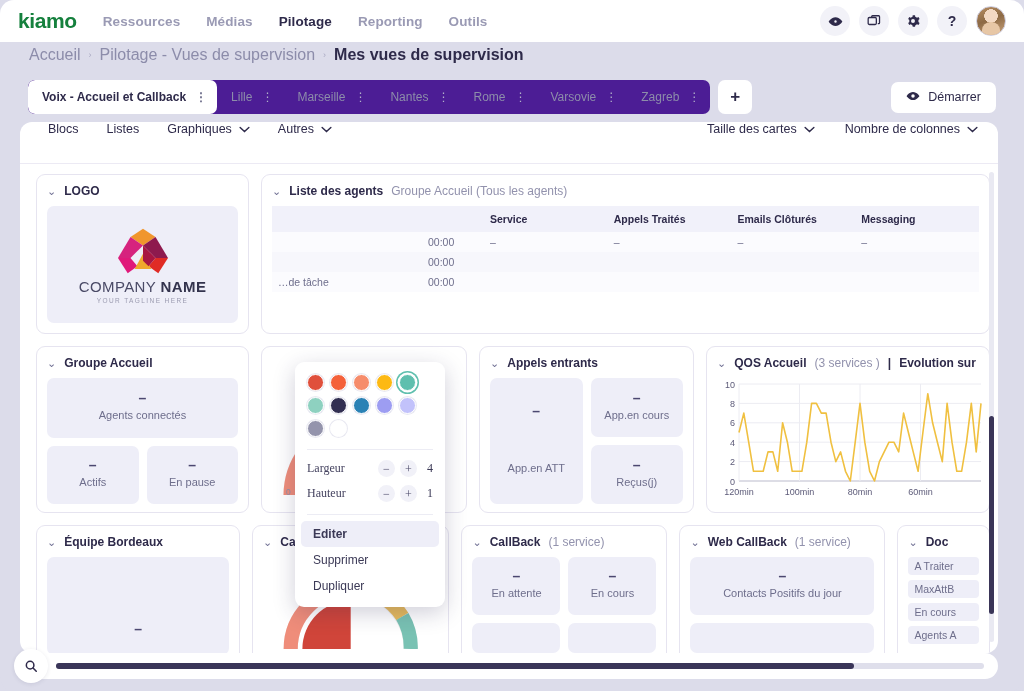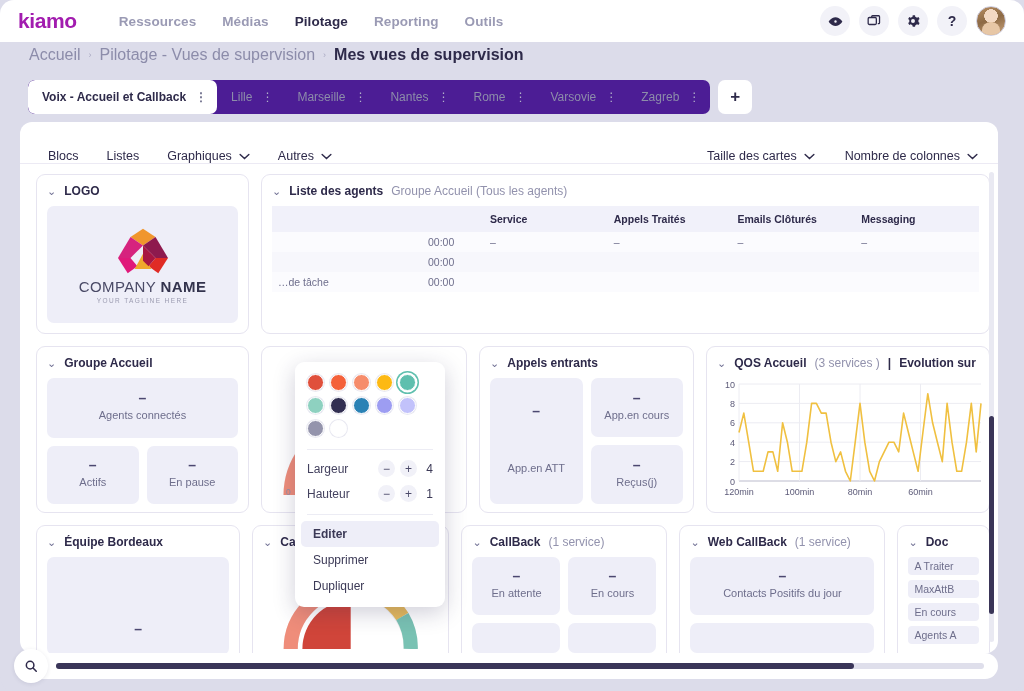--- a/index.html
+++ b/index.html
@@ -18,22 +18,22 @@
   }
 
   
   .topnav {
     position: absolute; top: 0; left: 0; width: 1024px; height: 42px;
     background: #ffffff;
     display: flex; align-items: center;
     padding: 0 18px;
   }
   .brand {
-    font-size: 21px; font-weight: bold; color: #a21caf;
-    letter-spacing: -0.4px; margin-right: 42px;
+    font-size: 21px; font-weight: bold; color: #15803d;
+    letter-spacing: -0.4px; margin-right: 26px;
   }
   .navlinks { display: flex; align-items: center; gap: 26px; }
   .navlink {
     font-size: 13.5px; font-weight: bold; color: #9a9ab4; letter-spacing: 0.1px;
     cursor: pointer; white-space: nowrap;
   }
   .navlink.active { color: #2e2a4a; }
   .nav-right {
     margin-left: auto; display: flex; align-items: center; gap: 9px;
   }
@@ -94,21 +94,21 @@
     display: flex; align-items: center; gap: 8px;
     font-size: 12.5px; color: #2e2a4a; cursor: pointer;
   }
 
   
   .panel {
     position: absolute; top: 122px; left: 20px; width: 978px; height: 531px;
     background: #ffffff; border-radius: 12px; overflow: hidden;
   }
   .panel-toolbar {
-    height: 42px; display: flex; align-items: flex-end; padding: 0 20px 0 28px;
+    height: 42px; display: flex; align-items: flex-start; padding: 0 20px 0 28px;
     border-bottom: 1px solid #eceaf4;
   }
   .tool { font-size: 12.5px; color: #2e2a4a; margin-right: 28px; cursor: pointer; display:flex; align-items:center; gap:7px;}
   .tool-right { margin-left: auto; display: flex; align-items: center; gap: 30px; }
   .chev { display:inline-block; }
 
   .board {
     position: relative; height: 489px; padding: 10px 8px 0 16px;
     overflow: hidden;
   }
@@ -202,21 +202,21 @@
     padding: 12px 0 8px 0; z-index: 40;
   }
   .swatches { display: flex; flex-wrap: wrap; gap: 6px; padding: 0 12px 10px 12px; width:150px;}
   .sw {
     width: 17px; height: 17px; border-radius: 50%; cursor: pointer;
     border: 1.5px solid #ffffff; box-shadow: 0 0 0 1px #e9e9f2;
   }
   .sw.sel { box-shadow: 0 0 0 1.5px #ffffff, 0 0 0 3px #5fbfae; }
   .pop-div { height: 1px; background: #ececf4; margin: 2px 12px 6px 12px; }
   .steprow {
-    display: flex; align-items: center; padding: 4px 12px; font-size: 12px; color: #44425f;
+    display: flex; align-items: center; padding: 4px 12px; font-size: 12px; color: #44425f; font-family: Liberation Serif, serif;
   }
   .steprow .sname { flex: 1; }
   .stepbtn {
     width: 17px; height: 17px; border-radius: 50%; background: #f1f1f8;
     display: flex; align-items: center; justify-content: center;
     font-size: 12px; color: #4c4a6a; cursor: pointer; margin-left: 5px; line-height:1;
   }
   .stepval { width: 16px; text-align: right; font-size: 12px; color: #3b3956; }
   .menuitem { font-size: 12px; color: #3b3956; padding: 6px 12px; cursor: pointer; margin: 0 6px; border-radius: 5px;}
   .menuitem.sel { background: #eeeef8; font-weight: bold; }
@@ -313,20 +313,29 @@
       <div class="tab">
         <span>Varsovie</span>
         <span class="kebab">⋮</span>
       </div>
       <div class="tab">
         <span>Zagreb</span>
         <span class="kebab">⋮</span>
       </div>
     </div>
     <div class="addtab">+</div>
+    <div class="startbtn">
+      <span>
+        <svg width="14" height="14" viewBox="0 0 24 24">
+          <path d="M1 12s4-7 11-7 11 7 11 7-4 7-11 7S1 12 1 12z" fill="#2e2a4a"></path>
+          <circle cx="12" cy="12" r="3" fill="#ffffff"></circle>
+        </svg>
+      </span>
+      <span>Démarrer</span>
+    </div>
   </div>
 
   <div class="panel">
 
     <div class="panel-toolbar">
       <div class="tool">
         <span>Blocs</span>
       </div>
       <div class="tool">
         <span>Listes</span>

